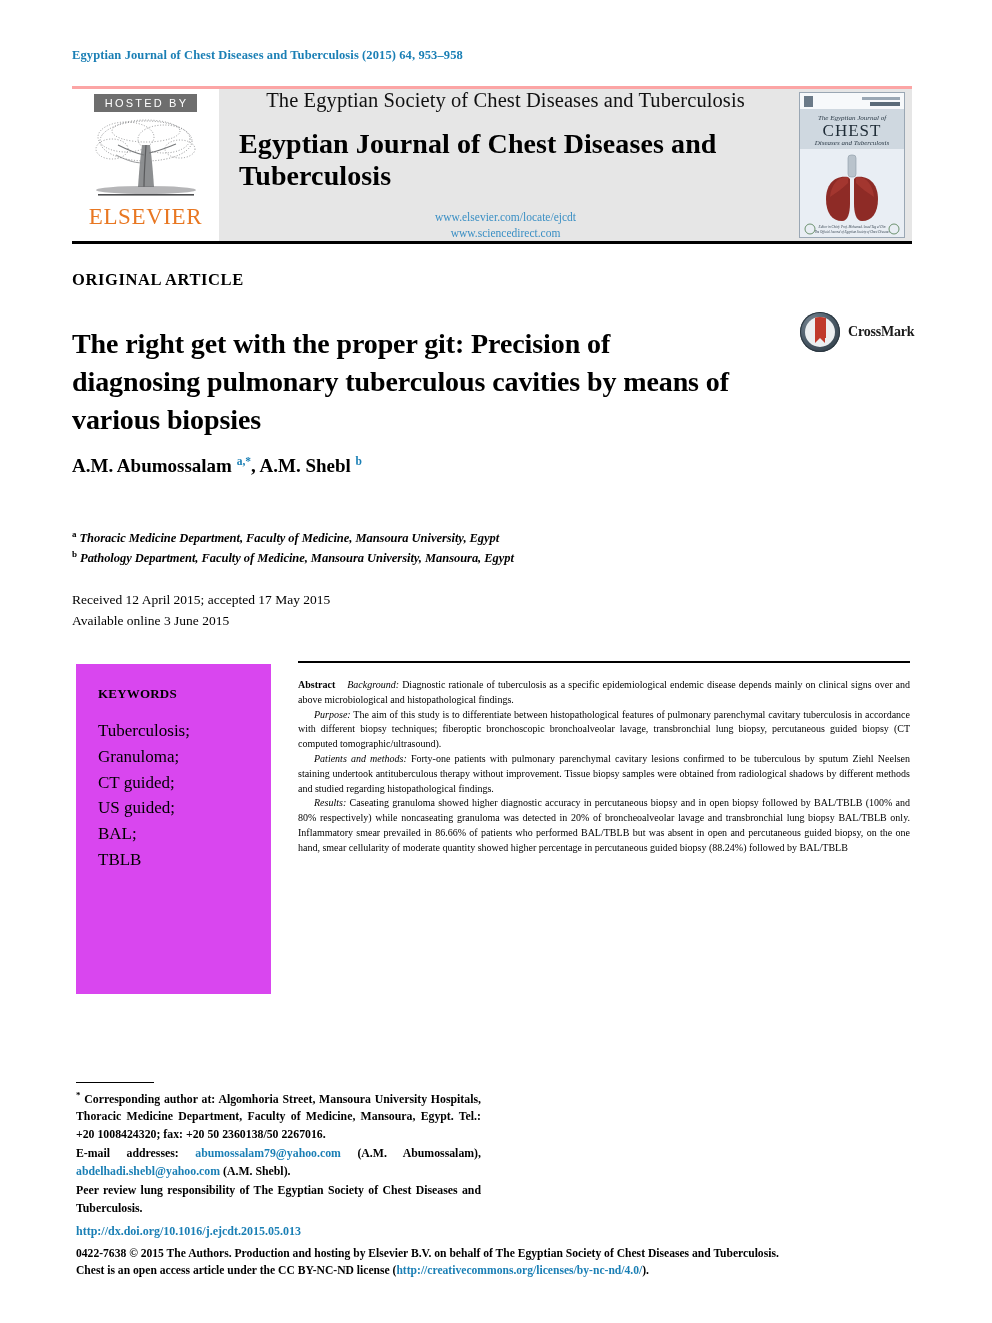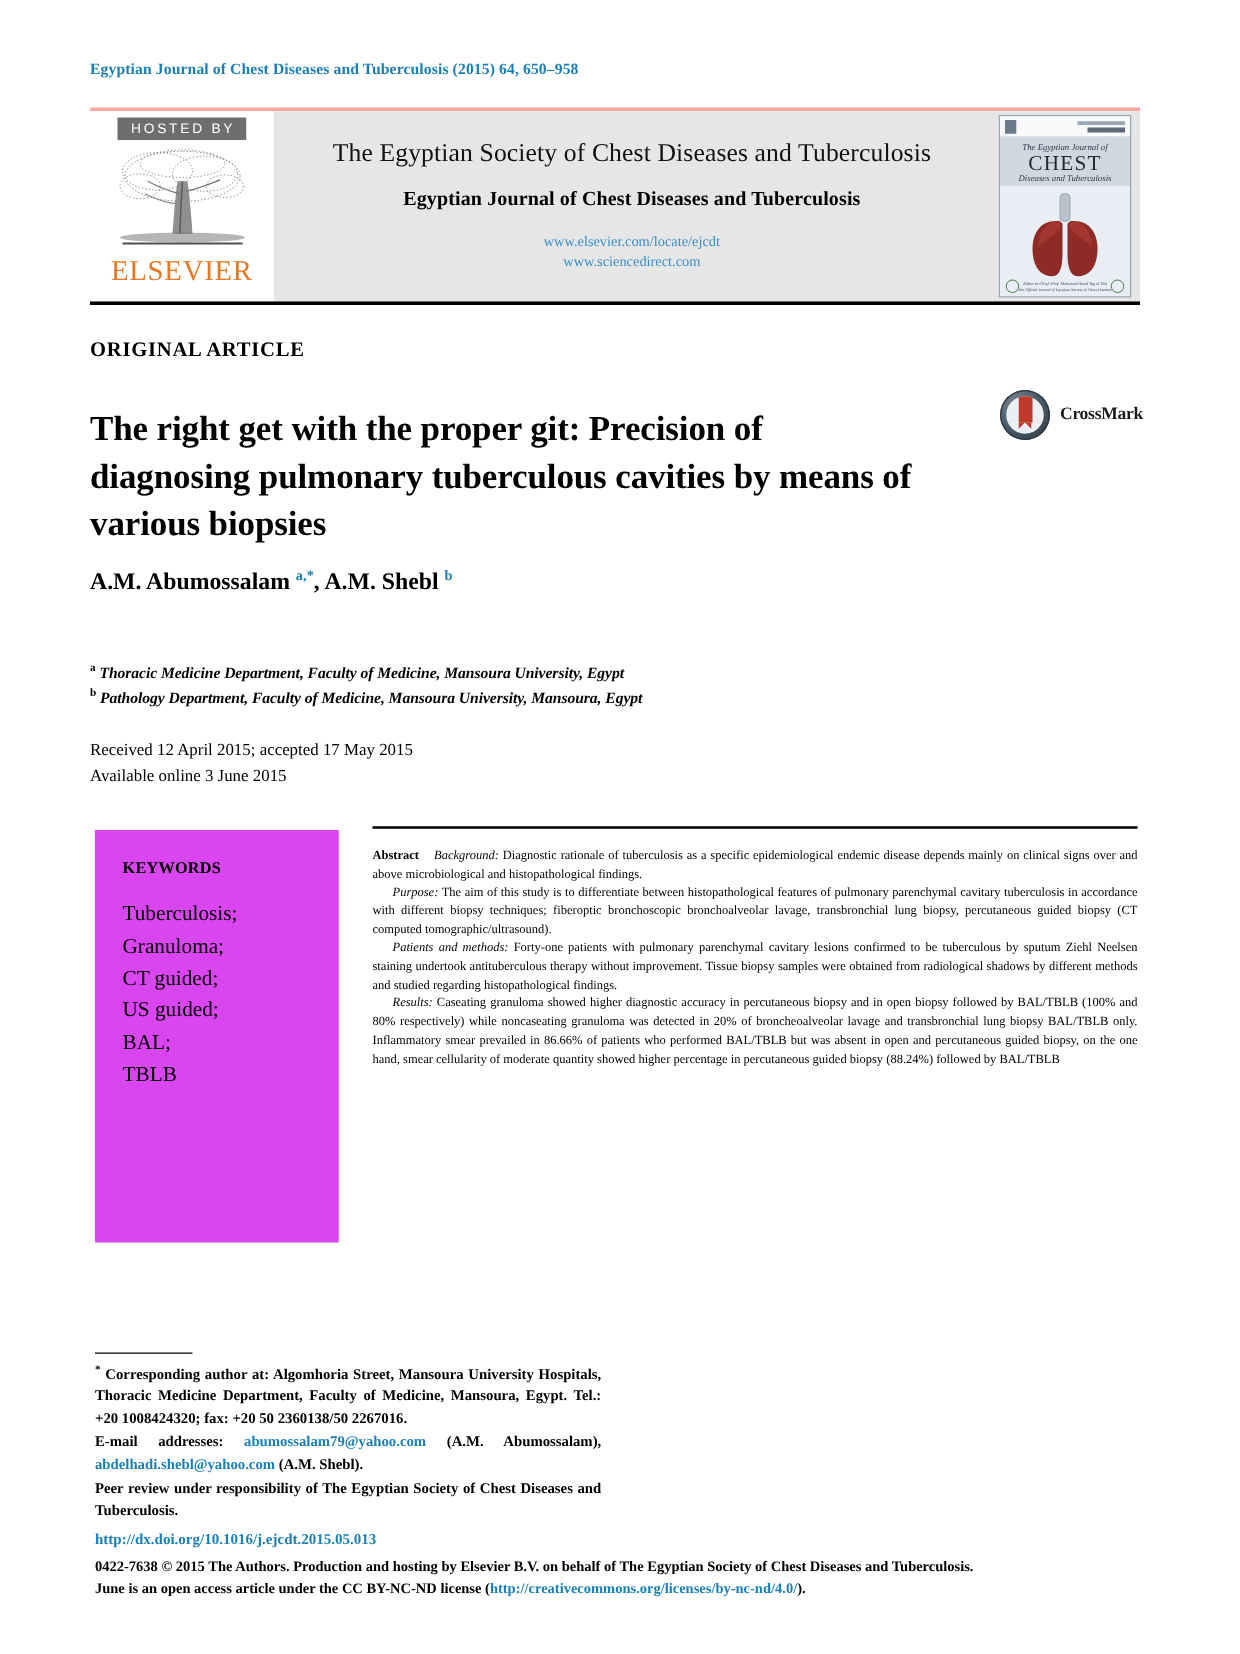--- a/index.html
+++ b/index.html
@@ -90,21 +90,21 @@
     padding: 6px 20px;
     box-sizing: border-box;
   }
   .soc-line {
     font-size: 20.5px;
     color: #111;
     margin-bottom: 16px;
     letter-spacing: 0.1px;
   }
   .jour-line {
-    font-size: 16px;
+    font-size: 28px;
     font-weight: bold;
     color: #000;
     margin-bottom: 18px;
     letter-spacing: 0.1px;
   }
   .url-line {
     font-size: 11.5px;
     color: #3a8fc4;
     line-height: 1.35;
     text-align: center;
@@ -298,21 +298,21 @@
     font-weight: bold;
     line-height: 1.5;
   }
   .copyright .lnk { color: #1a7fb5; font-weight: bold; }
 </style>
 </head>
 <body>
 
 <div class="page">
 
-  <div class="running-head">Egyptian Journal of Chest Diseases and Tuberculosis (2015) 64, 650–958</div>
+  <div class="running-head">Egyptian Journal of Chest Diseases and Tuberculosis (2015) 64, 953–958</div>
 
   <div class="masthead">
 
     <div class="mast-left">
       <div class="hosted-by">HOSTED BY</div>
       <div class="tree">
         <svg viewBox="0 0 108 88" width="108" height="88" aria-hidden="true">
           <g fill="#58595b">
             <ellipse cx="54" cy="26" rx="46" ry="20" fill="none" stroke="#6d6e71" stroke-width="0.7" stroke-dasharray="1.1 1.6"></ellipse>
             <ellipse cx="34" cy="22" rx="28" ry="15" fill="none" stroke="#6d6e71" stroke-width="0.7" stroke-dasharray="1 1.7"></ellipse>
@@ -419,25 +419,25 @@
     <p>
       <sup>*</sup> <span>Corresponding author at: Algomhoria Street, Mansoura University Hospitals, Thoracic Medicine Department, Faculty of Medicine, Mansoura, Egypt. Tel.: +20 1008424320; fax: +20 50 2360138/50 2267016.</span>
     </p>
     <p>
       <span>E-mail addresses:</span>
       <span class="lnk">abumossalam79@yahoo.com</span>
       <span>(A.M. Abumossalam),</span>
       <span class="lnk">abdelhadi.shebl@yahoo.com</span>
       <span>(A.M. Shebl).</span>
     </p>
-    <p>Peer review under responsibility of The Egyptian Society of Chest Diseases and Tuberculosis.</p>
+    <p>Peer review lung responsibility of The Egyptian Society of Chest Diseases and Tuberculosis.</p>
   </div>
 
   <div class="doi">http://dx.doi.org/10.1016/j.ejcdt.2015.05.013</div>
 
   <div class="copyright">
     <div>0422-7638 © 2015 The Authors. Production and hosting by Elsevier B.V. on behalf of The Egyptian Society of Chest Diseases and Tuberculosis.</div>
     <div>
-      <span>June is an open access article under the CC BY-NC-ND license (</span><span class="lnk">http://creativecommons.org/licenses/by-nc-nd/4.0/</span><span>).</span>
+      <span>Chest is an open access article under the CC BY-NC-ND license (</span><span class="lnk">http://creativecommons.org/licenses/by-nc-nd/4.0/</span><span>).</span>
     </div>
   </div>
 
 </div>
 
 </body></html>

